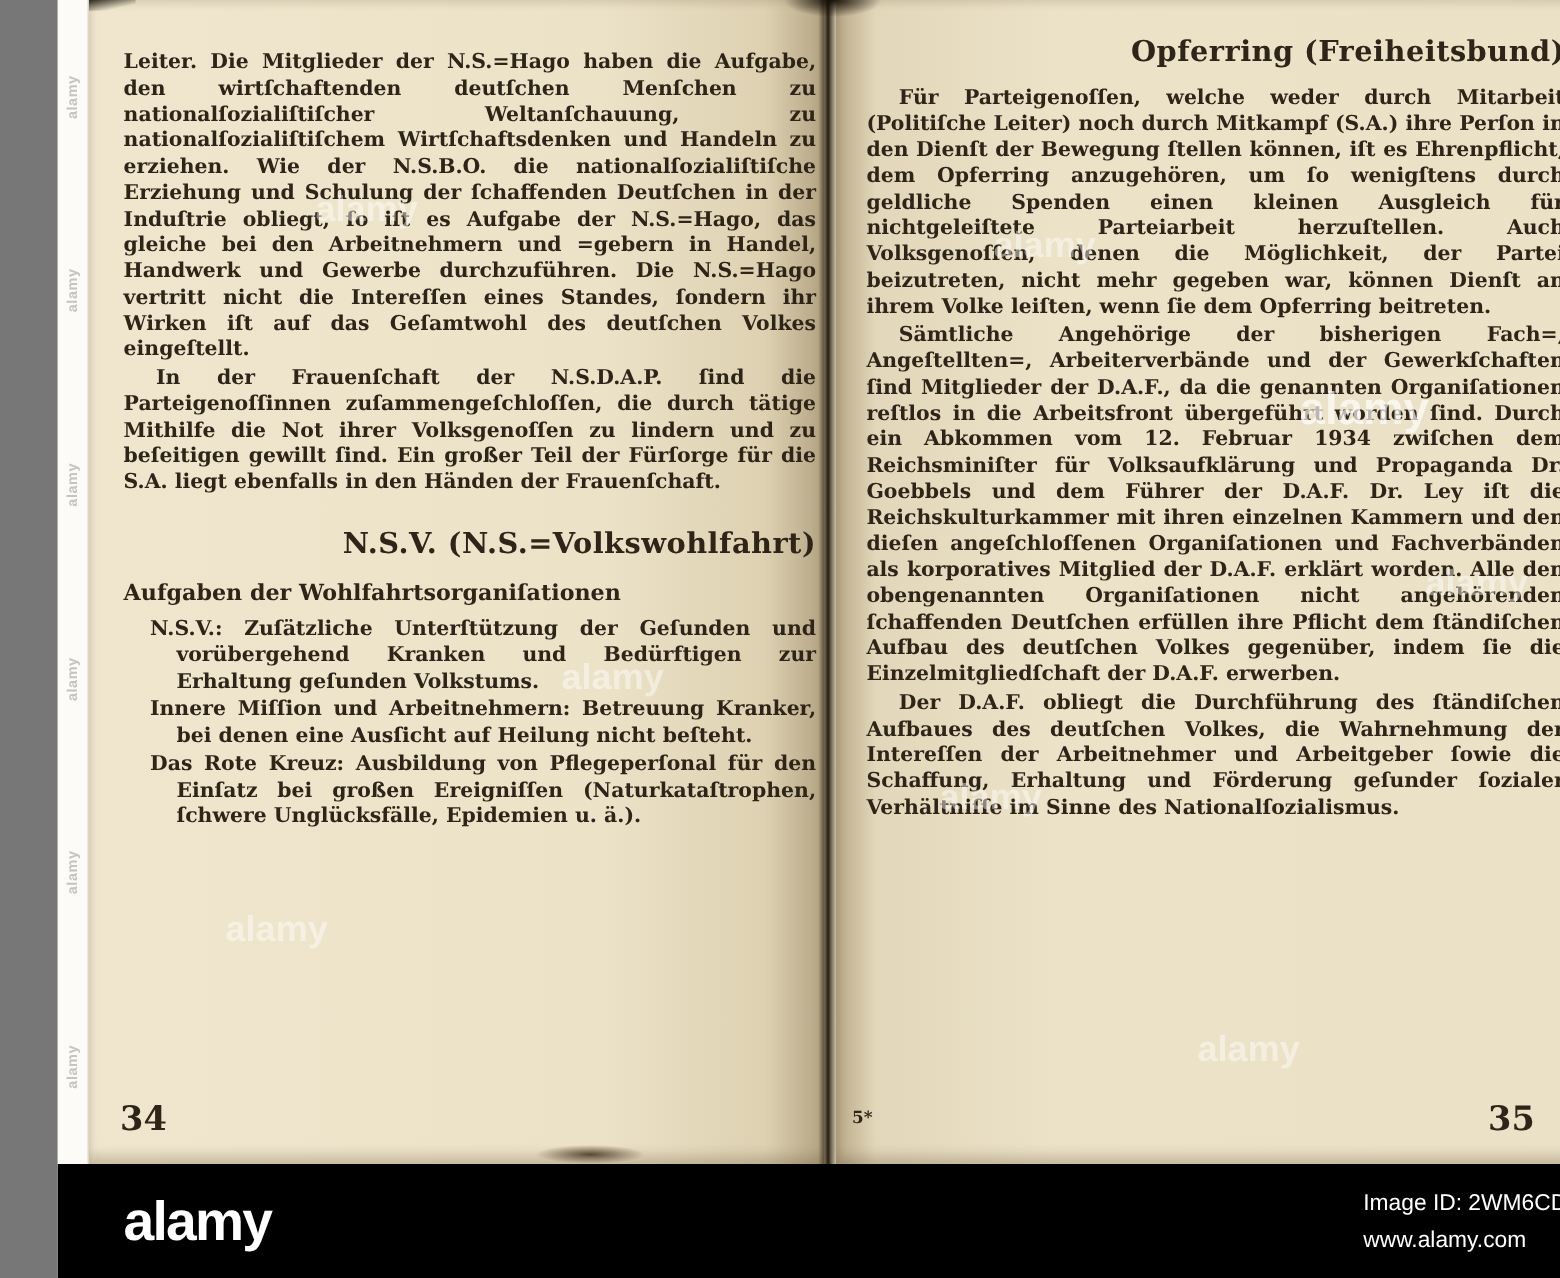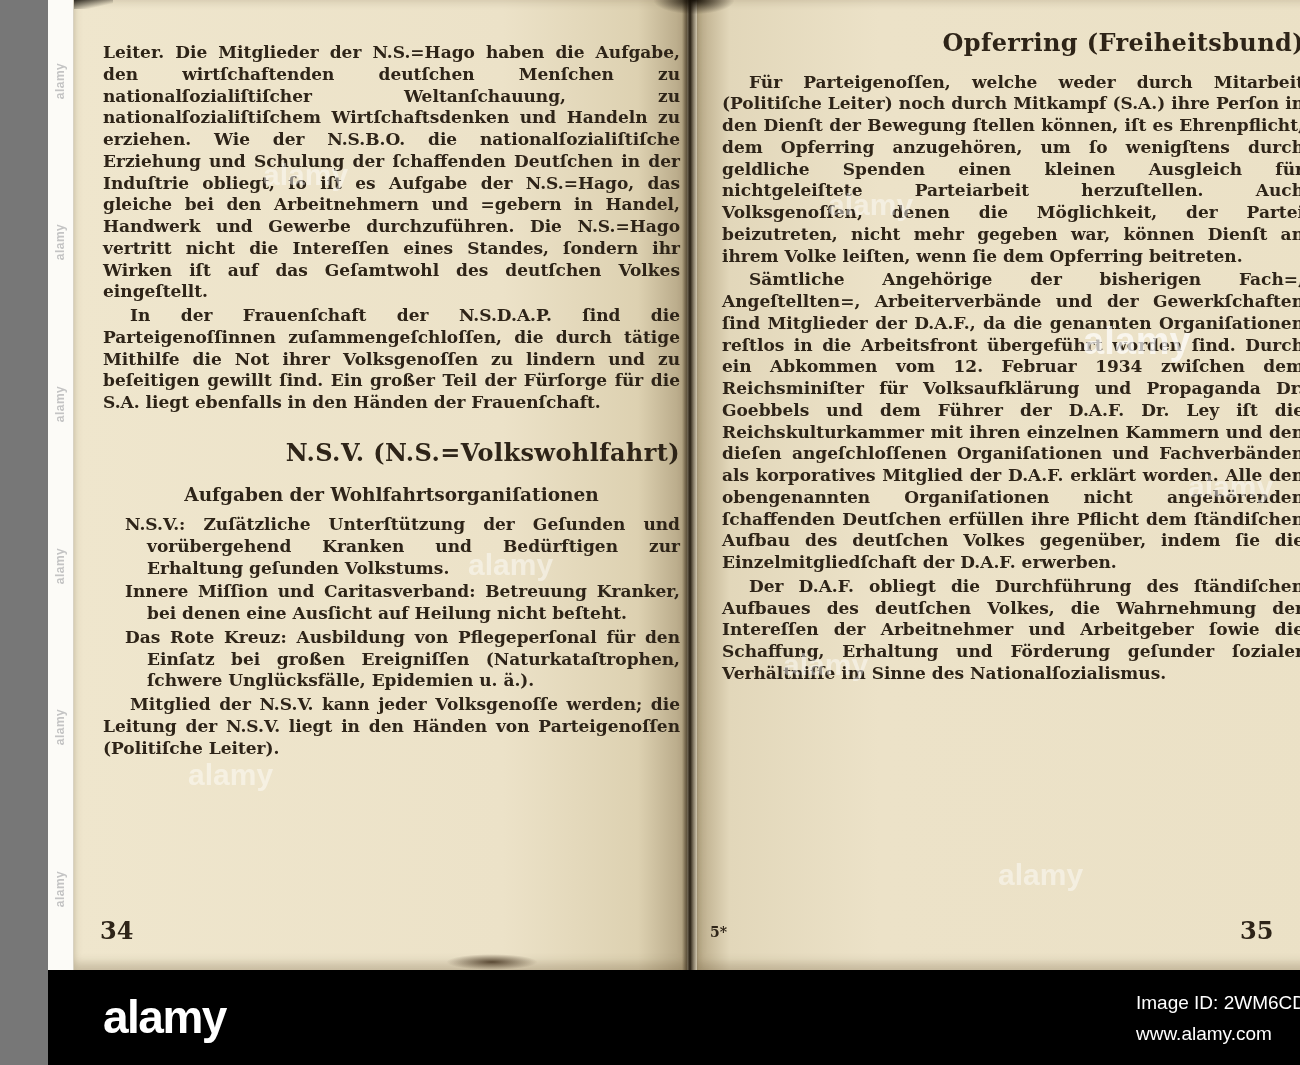--- a/index.html
+++ b/index.html
@@ -43,25 +43,25 @@
   .tcol-left{left:55px;top:42px;width:577px;}
   .tcol-right{left:674px;top:28px;width:582px;}
   .tcol p{margin:0 0 2px 0;}
   .indent{text-indent:27px;}
   .bighead{
     text-align:right;font-weight:700;font-size:24px;letter-spacing:.4px;
     margin:24px 0 13px 0;text-indent:0;
   }
   .bighead.first{margin-top:0;}
   .subhead{
-    text-align:center;font-weight:700;font-size:18.5px;
+    text-align:left;font-weight:700;font-size:18.5px;
     margin:15px 0 7px 0;text-indent:0;
   }
   .hang{padding-left:44px;text-indent:-22px;margin:0 0 2px 0;}
-  .pagenum{position:absolute;color:#2e2418;font-weight:700;font-size:24px;}
+  .pagenum{position:absolute;color:#2e2418;font-weight:700;font-size:28px;}
   .pn-34{left:52px;top:916px;}
   .pn-35{left:1192px;top:916px;}
   .pn-sig{left:662px;top:924px;font-size:14px;}
   
   .edge-strip{
     position:absolute;left:0;top:0;bottom:95px;width:25px;background:#fcfbf7;
     border-right:1px solid #d8d2c2;z-index:6;
     display:flex;flex-direction:column;justify-content:space-around;align-items:center;
   }
   .edge-wm{
@@ -99,23 +99,22 @@
   <div class="spine-top"></div>
   <div class="corner-tl"></div>
   <div class="smudge"></div>
 
   <div class="tcol tcol-left">
     <p>Leiter. Die Mitglieder der N.S.=Hago haben die Aufgabe, den wirtſchaftenden deutſchen Menſchen zu nationalſozialiſtiſcher Weltanſchauung, zu nationalſozialiſtiſchem Wirtſchaftsdenken und Handeln zu erziehen. Wie der N.S.B.O. die nationalſozialiſtiſche Erziehung und Schulung der ſchaffenden Deutſchen in der Induſtrie obliegt, ſo iſt es Aufgabe der N.S.=Hago, das gleiche bei den Arbeitnehmern und =gebern in Handel, Handwerk und Gewerbe durchzuführen. Die N.S.=Hago vertritt nicht die Intereſſen eines Standes, ſondern ihr Wirken iſt auf das Geſamtwohl des deutſchen Volkes eingeſtellt.</p>
     <p class="indent">In der Frauenſchaft der N.S.D.A.P. ſind die Parteigenoſſinnen zuſammengeſchloſſen, die durch tätige Mithilfe die Not ihrer Volksgenoſſen zu lindern und zu beſeitigen gewillt ſind. Ein großer Teil der Fürſorge für die S.A. liegt ebenfalls in den Händen der Frauenſchaft.</p>
     <div class="bighead">N.S.V. (N.S.=Volkswohlfahrt)</div>
     <div class="subhead">Aufgaben der Wohlfahrtsorganiſationen</div>
     <p class="hang">N.S.V.: Zuſätzliche Unterſtützung der Geſunden und vorübergehend Kranken und Bedürftigen zur Erhaltung geſunden Volkstums.</p>
-    <p class="hang">Innere Miſſion und Caritasverband: Betreuung Kranker, bei denen eine Ausſicht auf Heilung nicht beſteht.</p>
+    <p class="hang">Innere Miſſion und Arbeitnehmern: Betreuung Kranker, bei denen eine Ausſicht auf Heilung nicht beſteht.</p>
     <p class="hang">Das Rote Kreuz: Ausbildung von Pflegeperſonal für den Einſatz bei großen Ereigniſſen (Naturkataſtrophen, ſchwere Unglücksfälle, Epidemien u. ä.).</p>
-    <p class="indent">Mitglied der N.S.V. kann jeder Volksgenoſſe werden; die Leitung der N.S.V. liegt in den Händen von Parteigenoſſen (Politiſche Leiter).</p>
   </div>
 
   <div class="tcol tcol-right">
     <div class="bighead first">Opferring (Freiheitsbund)</div>
     <p class="indent">Für Parteigenoſſen, welche weder durch Mitarbeit (Politiſche Leiter) noch durch Mitkampf (S.A.) ihre Perſon in den Dienſt der Bewegung ſtellen können, iſt es Ehrenpflicht, dem Opferring anzugehören, um ſo wenigſtens durch geldliche Spenden einen kleinen Ausgleich für nichtgeleiſtete Parteiarbeit herzuſtellen. Auch Volksgenoſſen, denen die Möglichkeit, der Partei beizutreten, nicht mehr gegeben war, können Dienſt an ihrem Volke leiſten, wenn ſie dem Opferring beitreten.</p>
     <p class="indent">Sämtliche Angehörige der bisherigen Fach=, Angeſtellten=, Arbeiterverbände und der Gewerkſchaften ſind Mitglieder der D.A.F., da die genannten Organiſationen reſtlos in die Arbeitsfront übergeführt worden ſind. Durch ein Abkommen vom 12. Februar 1934 zwiſchen dem Reichsminiſter für Volksaufklärung und Propaganda Dr. Goebbels und dem Führer der D.A.F. Dr. Ley iſt die Reichskulturkammer mit ihren einzelnen Kammern und den dieſen angeſchloſſenen Organiſationen und Fachverbänden als korporatives Mitglied der D.A.F. erklärt worden. Alle den obengenannten Organiſationen nicht angehörenden ſchaffenden Deutſchen erfüllen ihre Pflicht dem ſtändiſchen Aufbau des deutſchen Volkes gegenüber, indem ſie die Einzelmitgliedſchaft der D.A.F. erwerben.</p>
     <p class="indent">Der D.A.F. obliegt die Durchführung des ſtändiſchen Aufbaues des deutſchen Volkes, die Wahrnehmung der Intereſſen der Arbeitnehmer und Arbeitgeber ſowie die Schaffung, Erhaltung und Förderung geſunder ſozialer Verhältniſſe im Sinne des Nationalſozialismus.</p>
   </div>
 
   <div class="pagenum pn-34">34</div>

